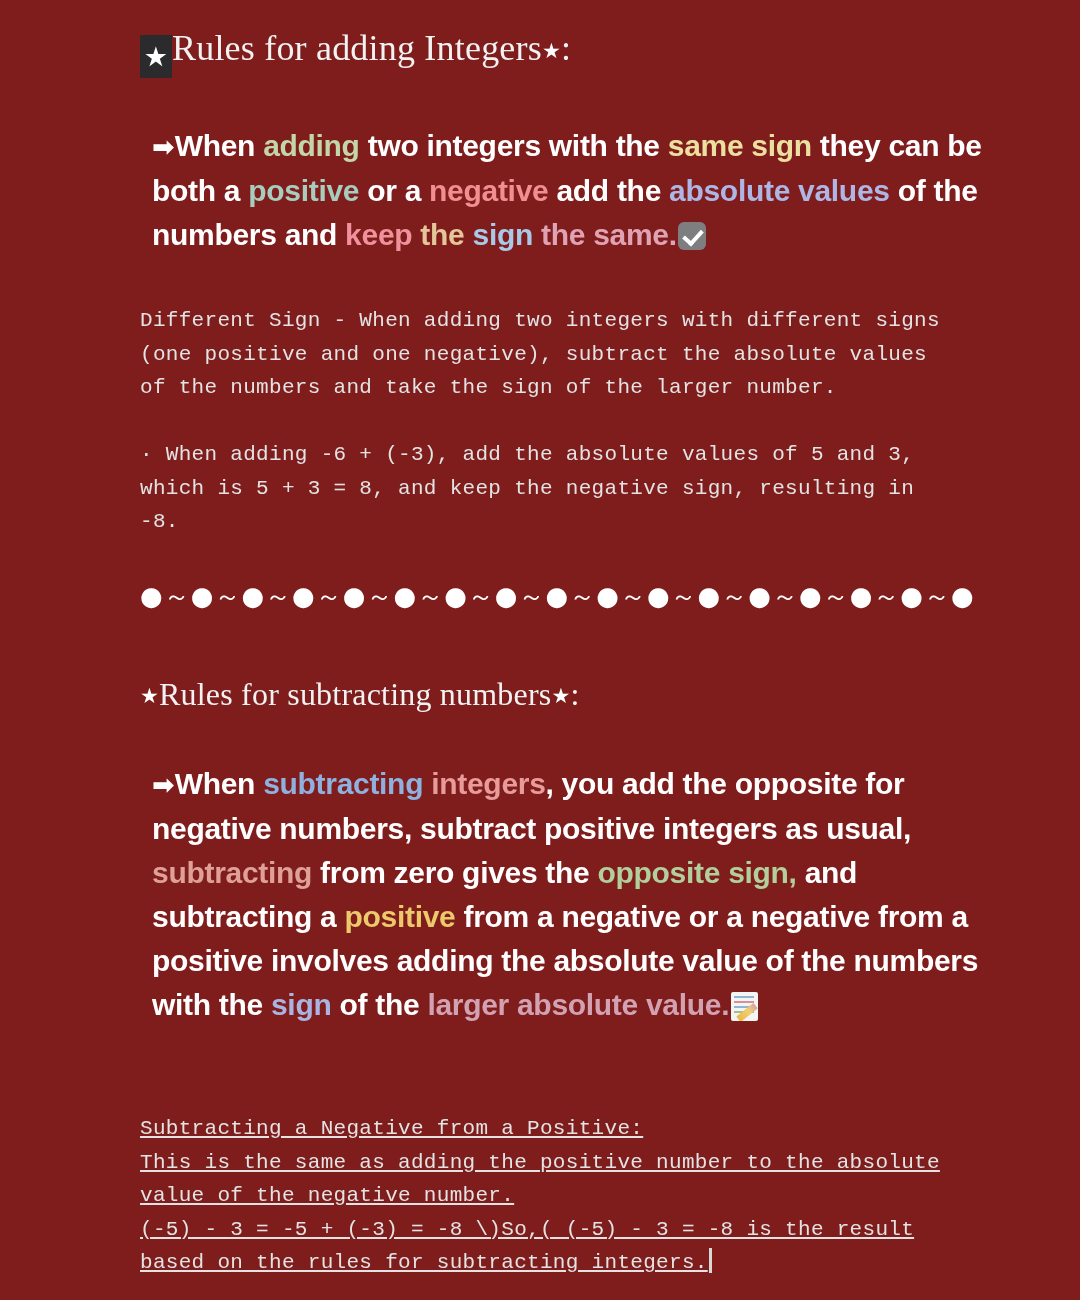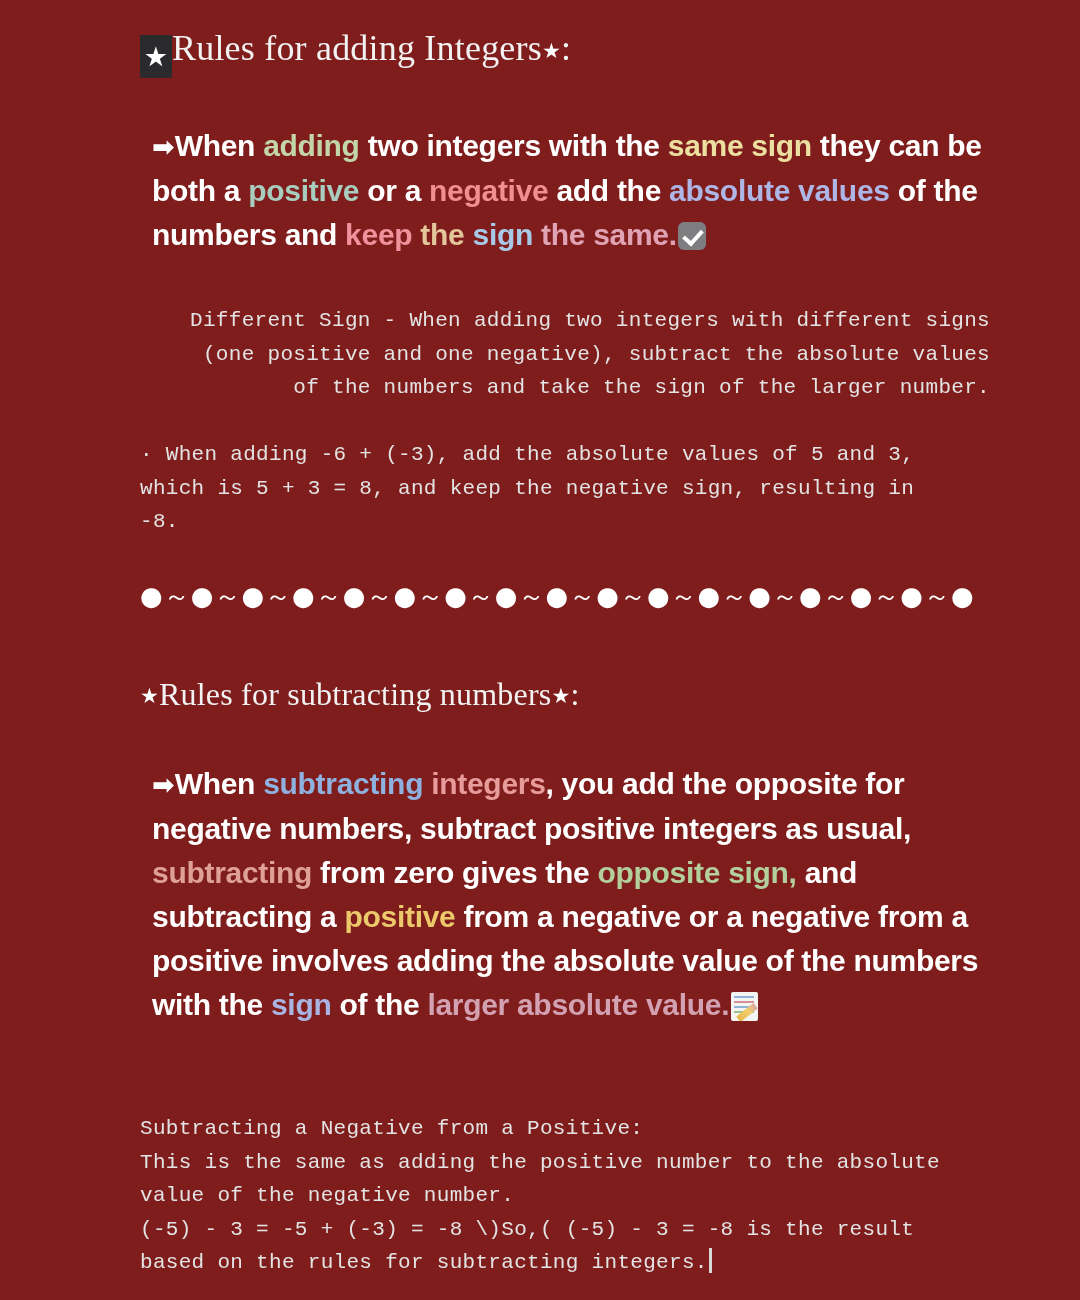--- a/index.html
+++ b/index.html
@@ -152,23 +152,23 @@
     position: absolute;
     left: 0;
     width: 850px;
     font-family: "Liberation Mono", "DejaVu Sans Mono", monospace;
     font-size: 21px;
     line-height: 33.5px;
     color: #e3e3e3;
     white-space: pre-wrap;
     letter-spacing: 0.3px;
   }
-  .mono-1 { top: 304px; text-align: right; }
+  .mono-1 { top: 304px; }
   .mono-2 { top: 438px; }
-  .mono-3 { top: 1112px; }
+  .mono-3 { top: 1112px; text-decoration: underline; }
 
   
   .divider {
     position: absolute;
     left: 0;
     top: 576px;
     width: 840px;
     font-family: "DejaVu Sans", sans-serif;
     font-size: 26px;
     line-height: 40px;

